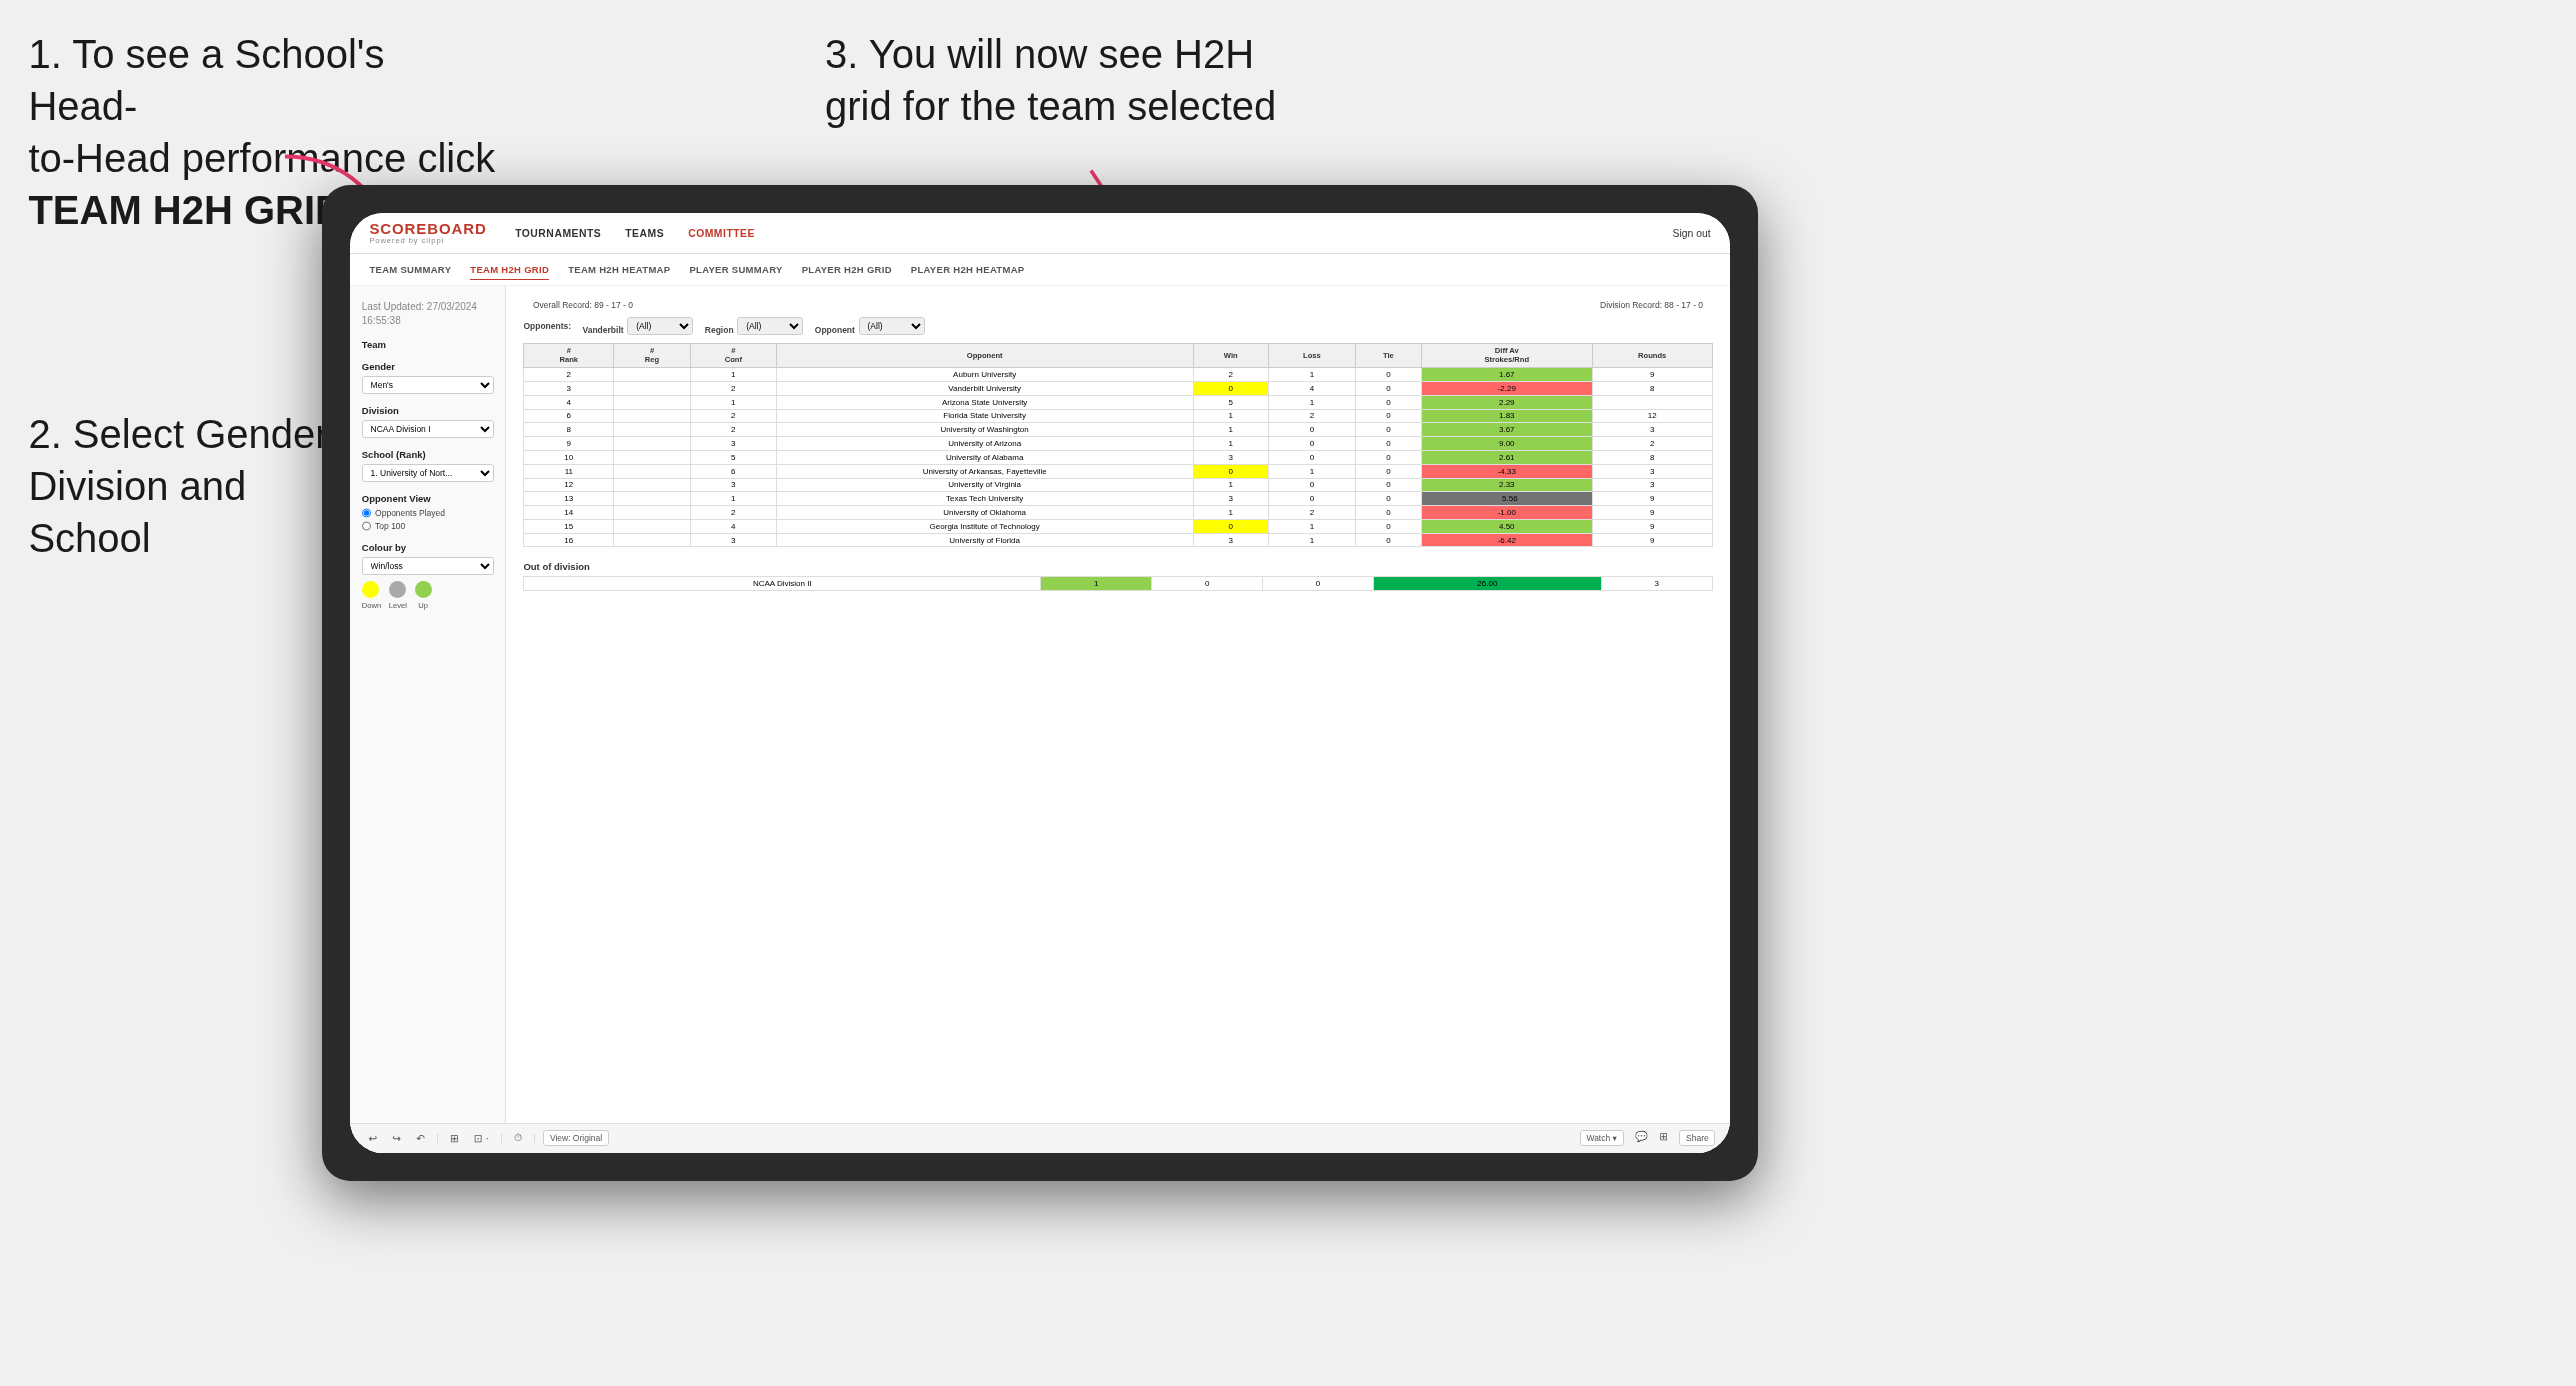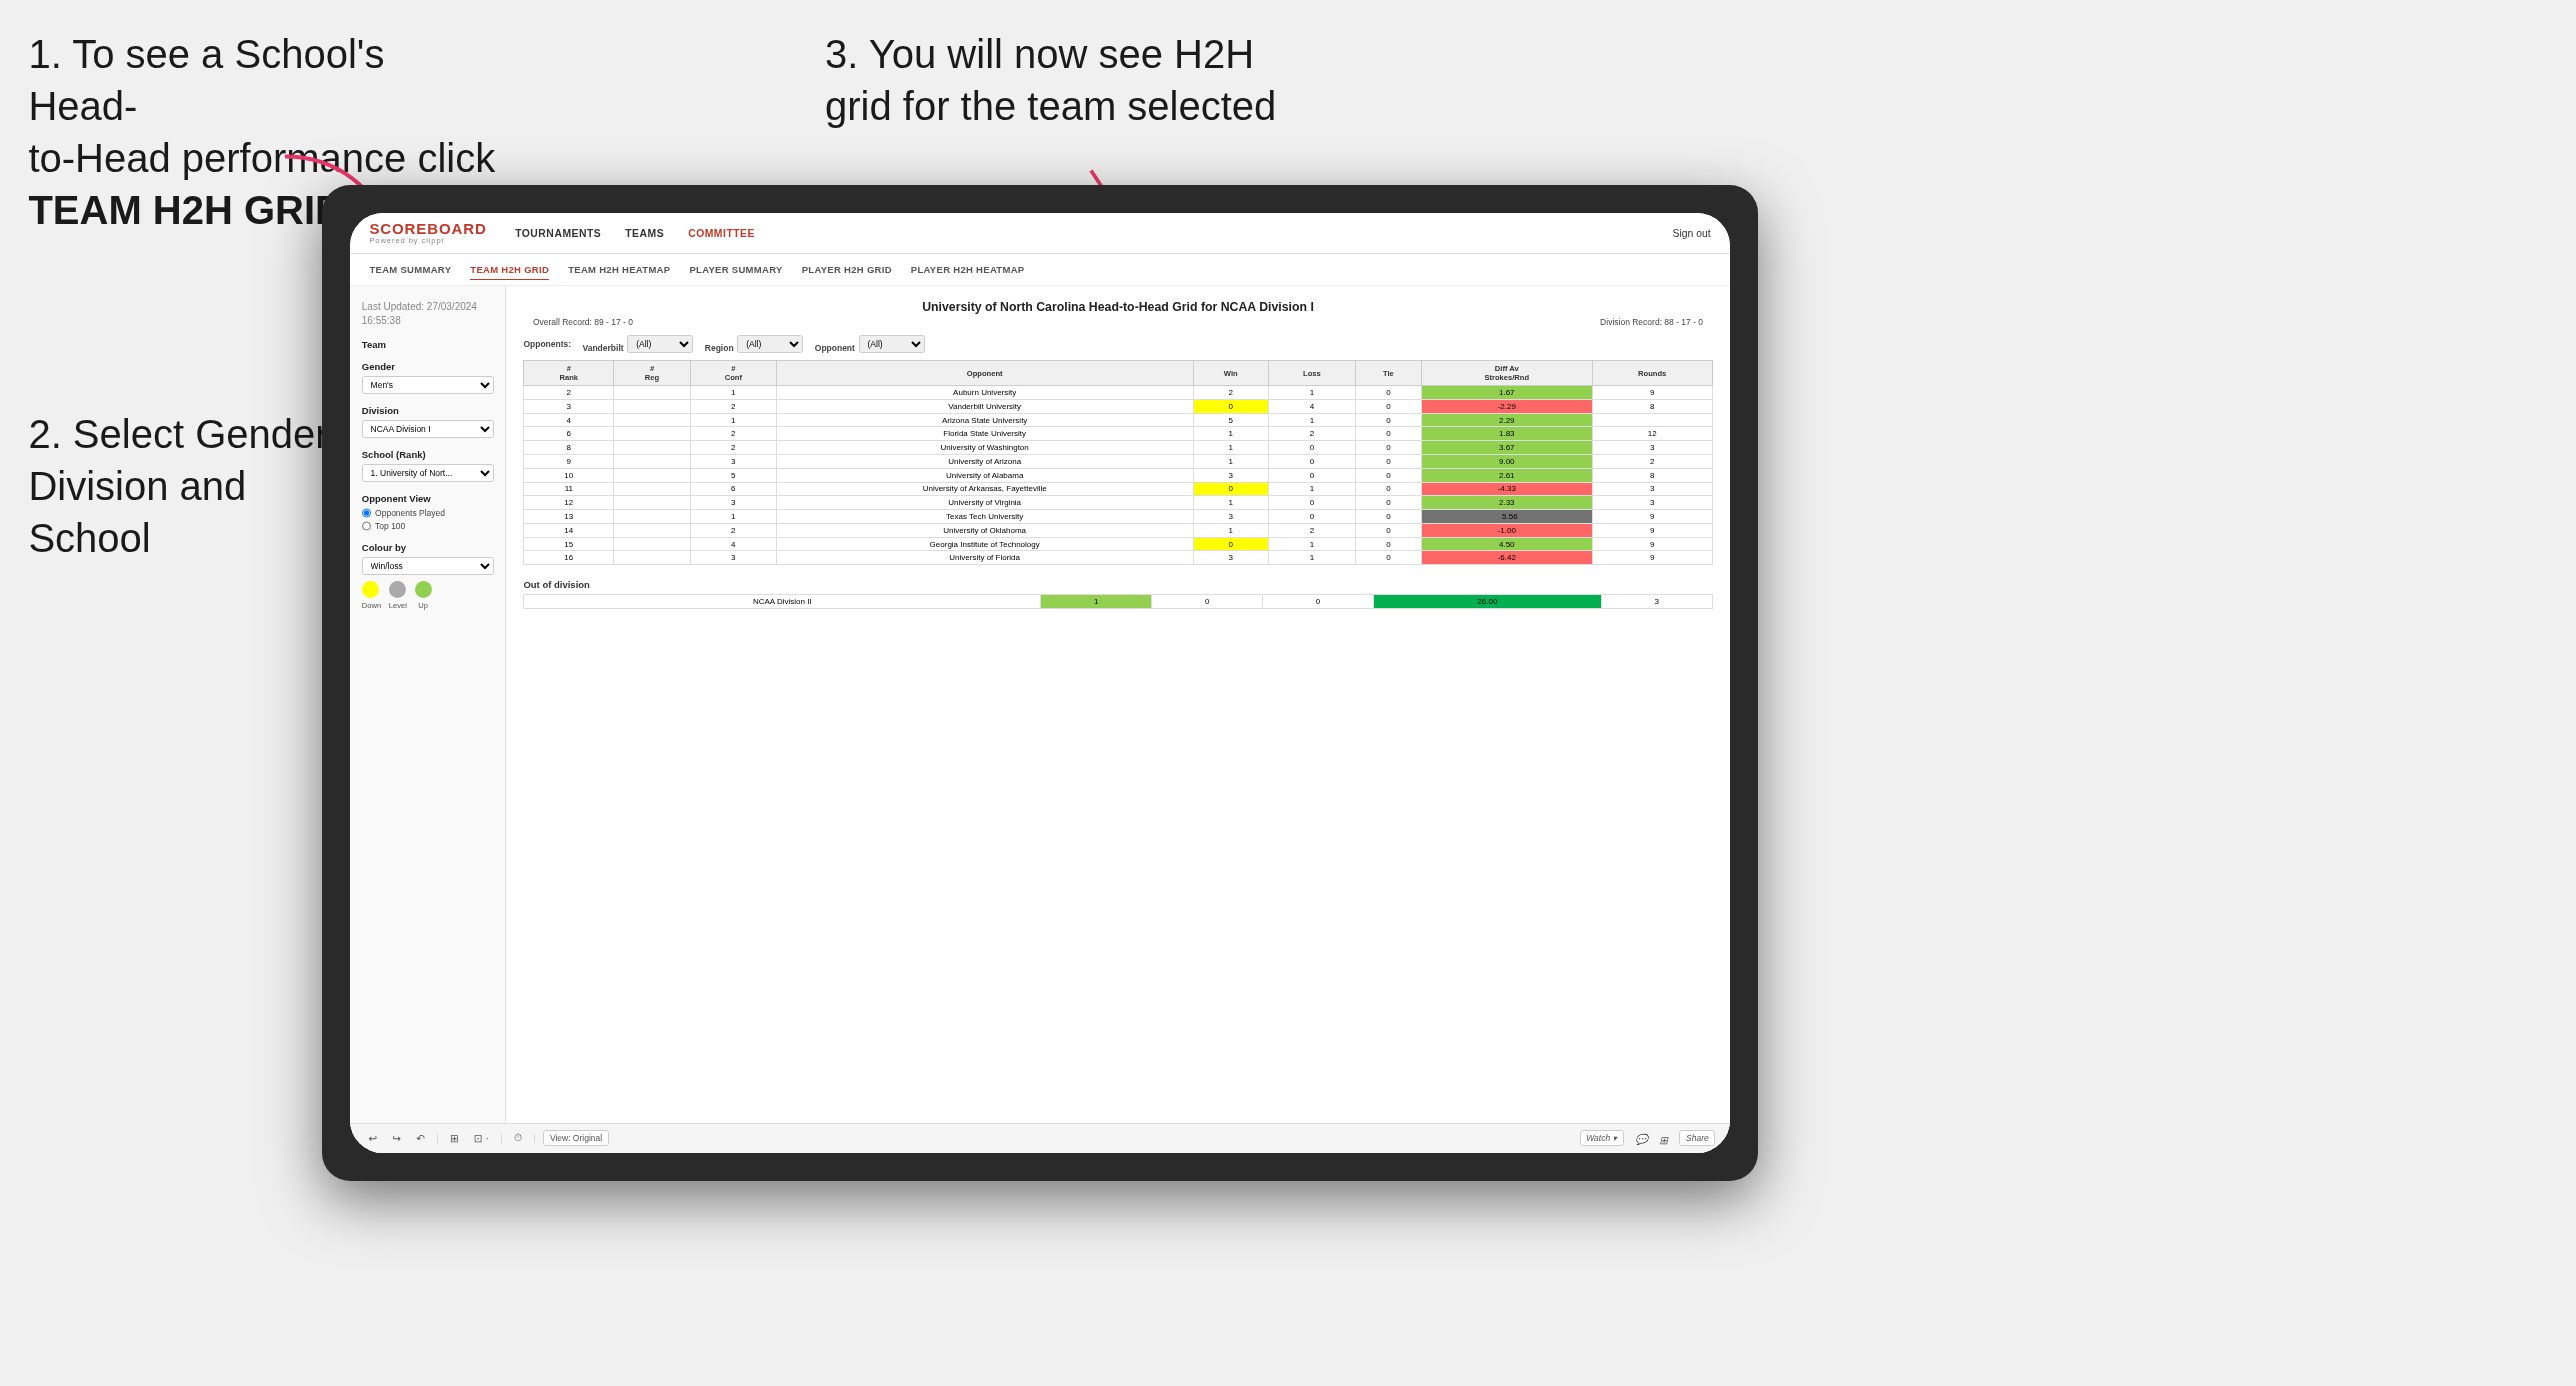--- a/index.html
+++ b/index.html
@@ -296,22 +296,21 @@
       border: 0.9px solid #ccc;
       border-radius: 2.8px;
       padding: 1.9px 5.7px;
       font-size: 8.5px;
       background: #fff;
     }
     .toolbar-right {
       margin-left: auto;
       display: flex;
       gap: 11.4px;
-      align-items: flex-end;
-      font-style: italic;
+      align-items: flex-start;
     }
 
     
     .arrow-svg {
       position: absolute;
       pointer-events: none;
     }
 
   </style>
 </head>
@@ -447,21 +446,20 @@
             </div>
             <div class="swatch-group">
               <div class="swatch" style="background:#92d050;"></div>
               <div class="swatch-label">Up</div>
             </div>
           </div>
         </div>
       </div>
 
       <div class="grid-area">
-        <div class="grid-title">University of North Carolina Head-to-Head Grid for NCAA Division I</div>
         <div class="records-row">
           <span>Overall Record: 89 - 17 - 0</span>
           <span>Division Record: 88 - 17 - 0</span>
         </div>
 
         <div class="filter-row">
           <div class="filter-group">
             <label>Opponents:</label>
           </div>
           <div class="filter-group">

